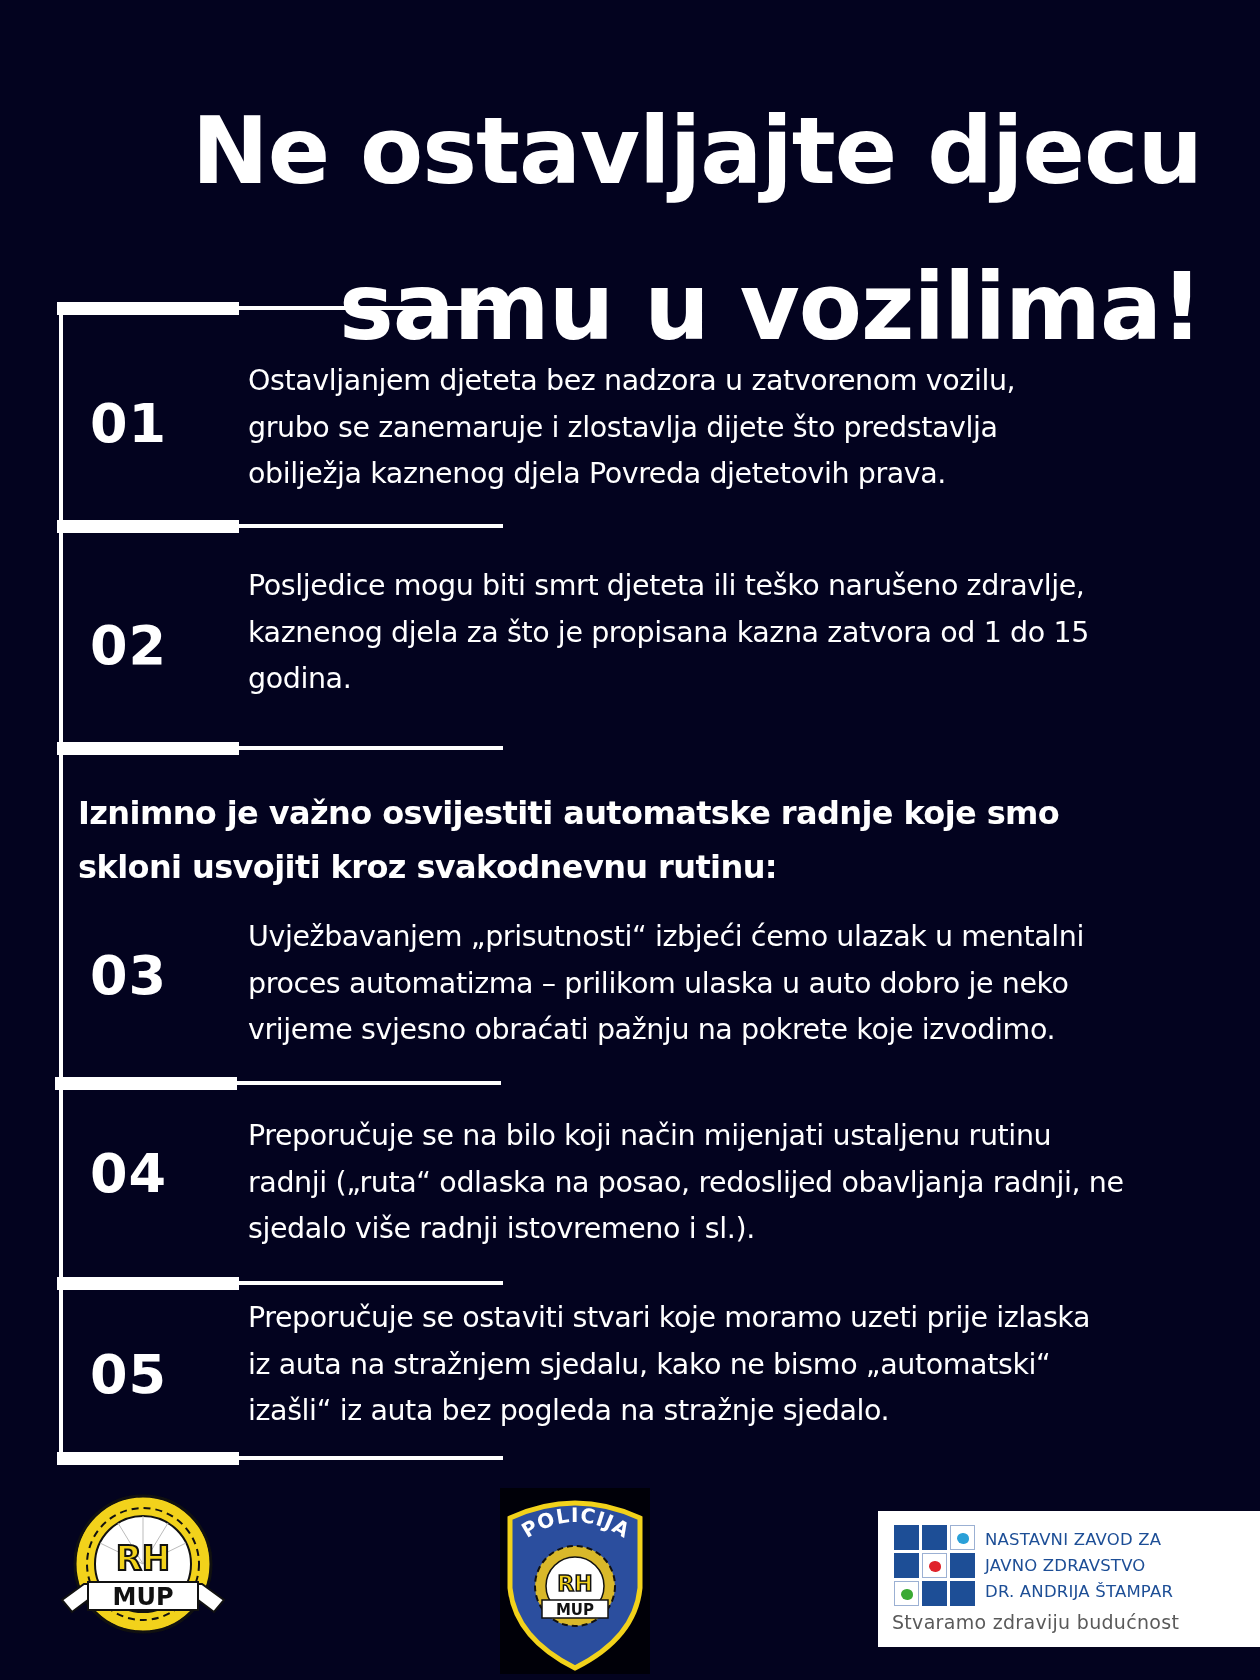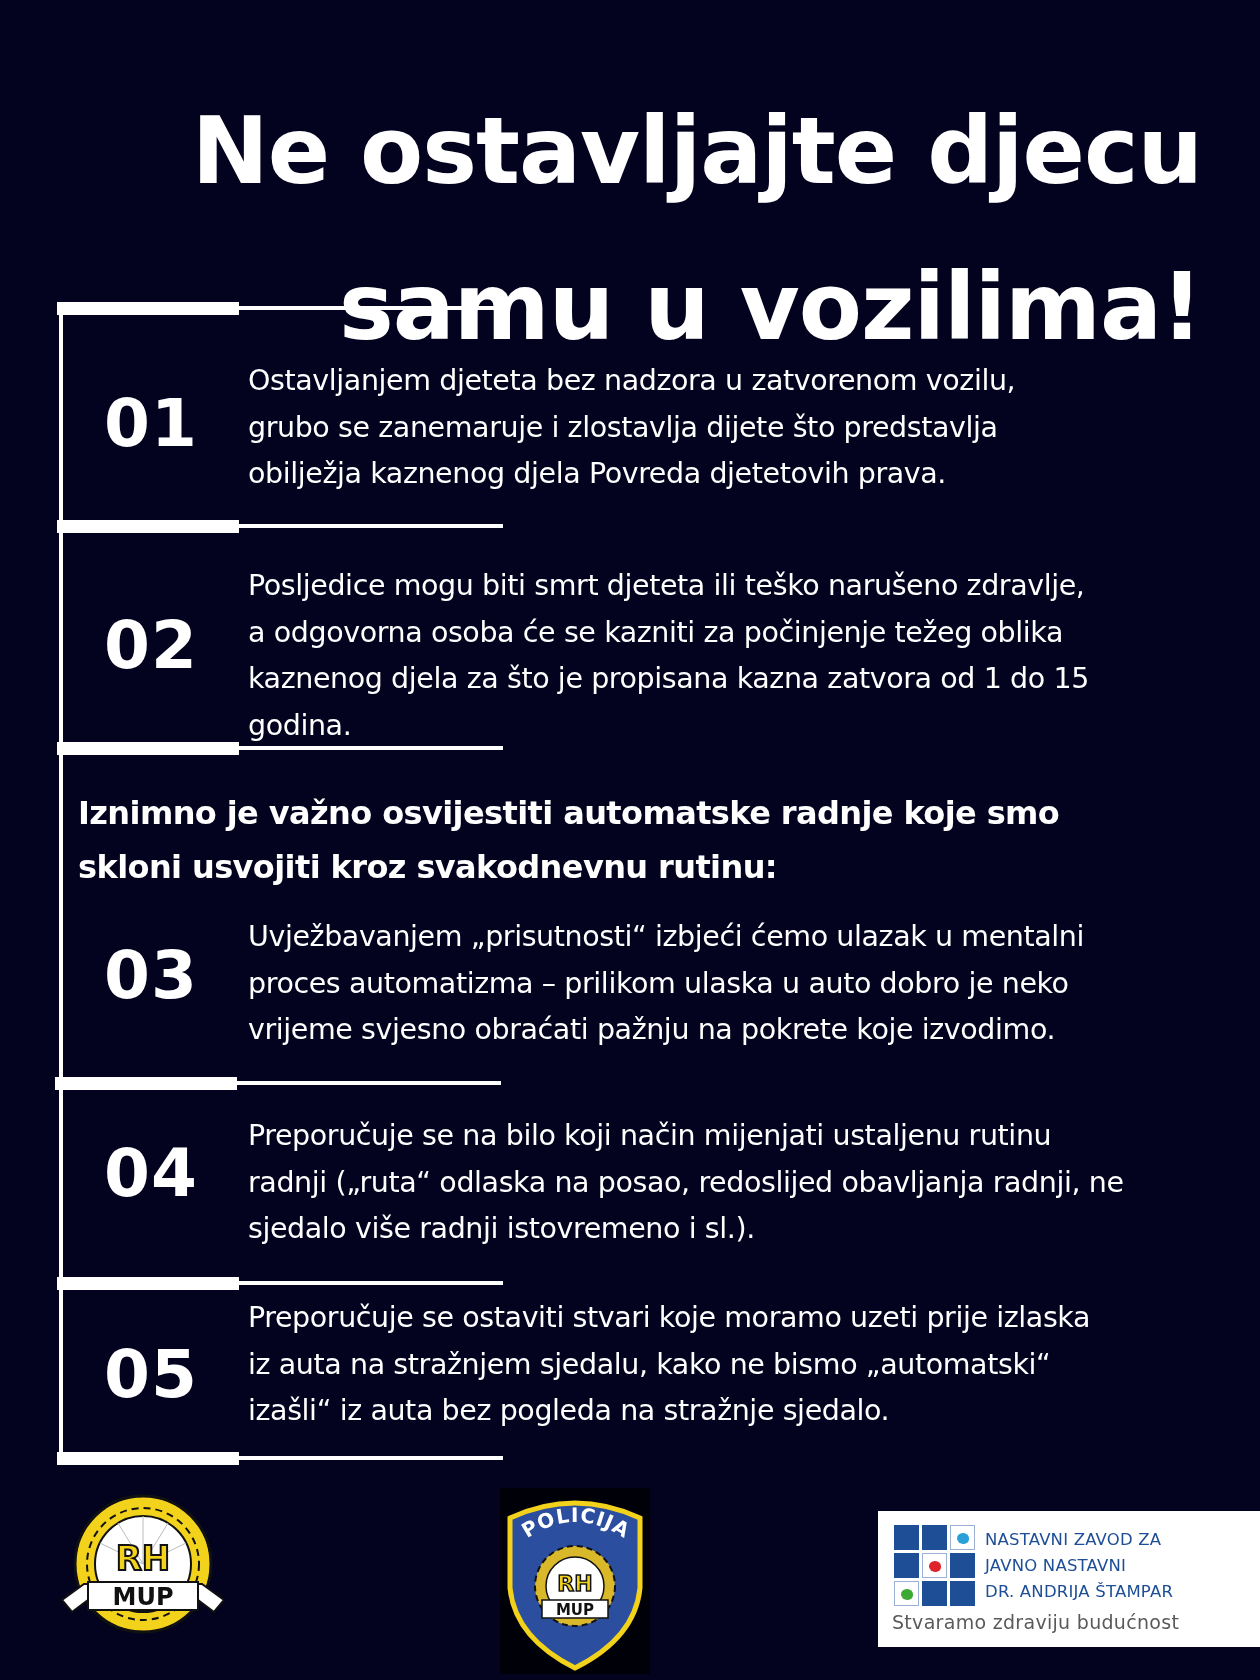--- a/index.html
+++ b/index.html
@@ -25,23 +25,23 @@
     width: 4px; height: 1156px; background: #fff;
   }
   .divider { position: absolute; left: 57px; height: 14px; width: 400px; }
   .divider .thick {
     position: absolute; left: 0; top: 0; width: 182px; height: 13px; background: #fff;
   }
   .divider .thin {
     position: absolute; left: 182px; top: 4px; width: 264px; height: 4px; background: #fff;
   }
   .num {
-    position: absolute; left: 104px; width: 120px;
-    font-family: "DejaVu Sans", sans-serif;
-    font-weight: bold; font-size: 66px; line-height: 60px;
+    position: absolute; left: 90px; width: 120px;
+    font-family: "DejaVu Sans", sans-serif;
+    font-weight: bold; font-size: 54px; line-height: 60px;
     letter-spacing: 1px;
   }
   .text {
     position: absolute; left: 240px; width: 980px;
     font-family: "DejaVu Sans", sans-serif;
     font-weight: normal; font-size: 28.5px; line-height: 46.5px;
     letter-spacing: -0.4px;
     margin: 8px;
   }
   .text span { display: block; white-space: nowrap; }
@@ -116,21 +116,20 @@
 <div class="num" style="top:394px">01</div>
 <p class="text" style="top:350px">
   <span>Ostavljanjem djeteta bez nadzora u zatvorenom vozilu,</span>
   <span>grubo se zanemaruje i zlostavlja dijete što predstavlja</span>
   <span>obilježja kaznenog djela Povreda djetetovih prava.</span>
 </p>
 
 <div class="num" style="top:616px">02</div>
 <p class="text" style="top:555px">
   <span>Posljedice mogu biti smrt djeteta ili teško narušeno zdravlje,</span>
-  <span>a odgovorna osoba će se kazniti za počinjenje težeg oblika</span>
   <span>kaznenog djela za što je propisana kazna zatvora od 1 do 15</span>
   <span>godina.</span>
 </p>
 
 <p class="emphasis">
   <span>Iznimno je važno osvijestiti automatske radnje koje smo</span>
   <span>skloni usvojiti kroz svakodnevnu rutinu:</span>
 </p>
 
 <div class="num" style="top:946px">03</div>
@@ -202,17 +201,17 @@
       </div>
     <div class="cell" style="left:56px;top:28px"></div>
     <div class="cell light" style="left:0;top:56px">
         <div class="dot" style="background:#3aaa35"></div>
       </div>
     <div class="cell" style="left:28px;top:56px"></div>
     <div class="cell" style="left:56px;top:56px"></div>
   </div>
   <div class="zavod-name">
     <span>NASTAVNI ZAVOD ZA</span>
-    <span>JAVNO NASTAVNI</span>
+    <span>JAVNO ZDRAVSTVO</span>
     <span>DR. ANDRIJA ŠTAMPAR</span>
   </div>
   <div class="zavod-slogan">Stvaramo zdraviju budućnost</div>
 </div>
 
 </body></html>

